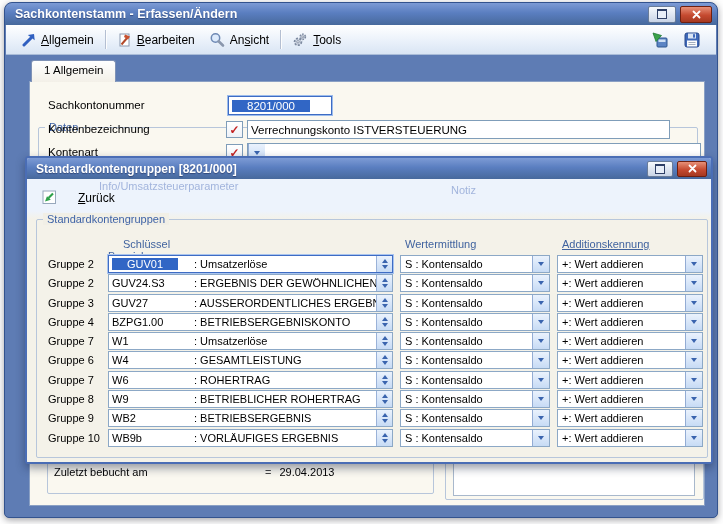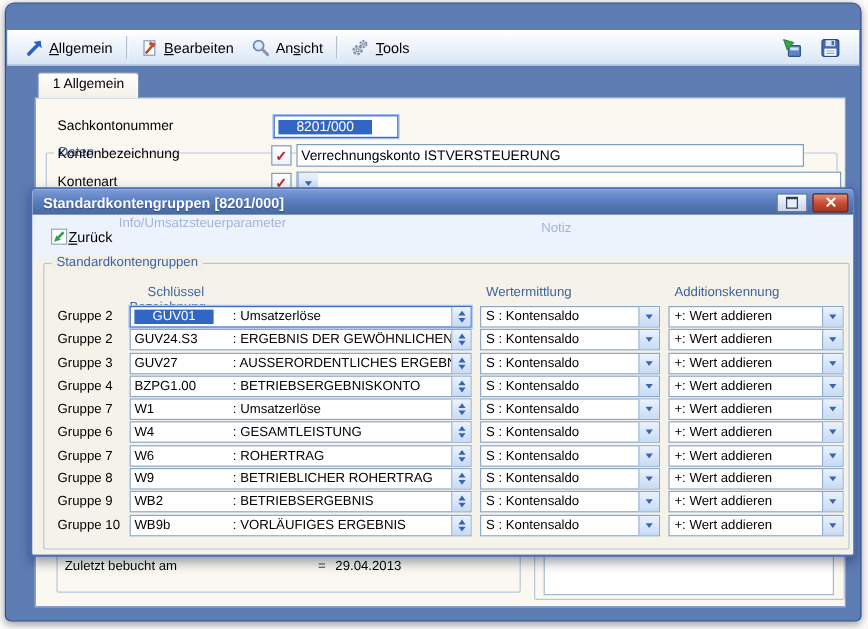--- a/index.html
+++ b/index.html
@@ -103,21 +103,21 @@
   }
   .dlg-titlebar{
     height:21px;display:flex;align-items:center;padding:0 4px 0 9px;
     background:linear-gradient(180deg,#7d9bd5 0%,#5a7ec0 45%,#47699c 100%);
   }
   .dlg-titlebar .title{flex:1;color:#fff;font-weight:bold;font-size:12px;text-shadow:0 1px 1px rgba(10,20,60,.45);}
   .dlg-body{position:absolute;left:0;right:0;top:21px;bottom:0;
     background:linear-gradient(#edf3fc 0px,#edf3fc 32px,#f4f2e9 40px,#f4f2e9 100%);}
   .ghost{position:absolute;color:rgba(100,130,195,.55);font-size:11px;white-space:nowrap;}
   .back-btn{
-    position:absolute;left:8px;top:30px;display:flex;align-items:center;gap:0;
+    position:absolute;left:8px;top:30px;display:flex;align-items:center;gap:21px;
     padding:2px 7px;font-size:12px;border-radius:3px;cursor:default;
   }
   .dlg .gbox{left:9px;top:61px;width:670px;height:237px;}
   .dlg .legend{background:#f1efe6;}
   .tbl{position:absolute;left:21px;top:80px;width:655px;}
   .thead{display:flex;color:#40639f;font-size:11px;height:15px;margin-bottom:2px;}
   .trow{display:flex;height:18px;margin-bottom:1.3px;}
   .c-group{width:60px;display:flex;align-items:center;font-size:11px;}
   .c-field{
     width:285px;margin-right:7px;background:#fff;border:1px solid #8ca8c6;
@@ -133,28 +133,41 @@
   .c-combo{
     background:#fff;border:1px solid #8ca8c6;display:flex;align-items:stretch;
     box-sizing:border-box;font-size:11px;margin-right:7px;justify-content:space-between;
   }
   .c-combo .val{flex:1;display:flex;align-items:center;padding:0 4px;overflow:hidden;white-space:nowrap;}
   .c-combo.w1{width:150px;}
   .c-combo.w2{width:146px;margin-right:0;}
   .h-field{width:285px;margin-right:7px;display:flex;flex-direction:column;}
   .h-key{margin-left:15px;width:72px;}
   .h-w1{width:150px;margin-right:7px;padding-left:5px;box-sizing:border-box;}
-  .h-w2{width:146px;padding-left:5px;box-sizing:border-box;}
+  .h-w2{width:146px;padding-left:5px;box-sizing:border-box;text-decoration:underline;}
   .h-sp{width:60px;}
 </style>
 </head>
 <body>
 
 <div class="window">
 
+  <div class="titlebar">
+    <span class="title">Sachkontenstamm - Erfassen/Ändern</span>
+    <span class="win-btns">
+      <span class="wbtn max">
+          <span class="sq"></span>
+        </span>
+      <span class="wbtn close">
+        <svg width="9" height="9" viewBox="0 0 9 9">
+            <path d="M1.5 1.5 L7.5 7.5 M7.5 1.5 L1.5 7.5" stroke="#ffffff" stroke-width="1.8" stroke-linecap="round"></path>
+          </svg>
+      </span>
+    </span>
+  </div>
 
   <div class="menubar">
     <div class="menu-item">
       <svg width="15" height="15" viewBox="0 0 15 15">
           <path d="M3 13 L10 6" stroke="#2f5fc0" stroke-width="3" stroke-linecap="round"></path>
           <polygon points="13,2 13.7,8.2 6.8,3" fill="#2f5fc0"></polygon>
         </svg>
       <span class="mlabel"><span></span><span class="u">A</span><span>llgemein</span></span>
     </div>
     <div class="menu-sep"></div>

